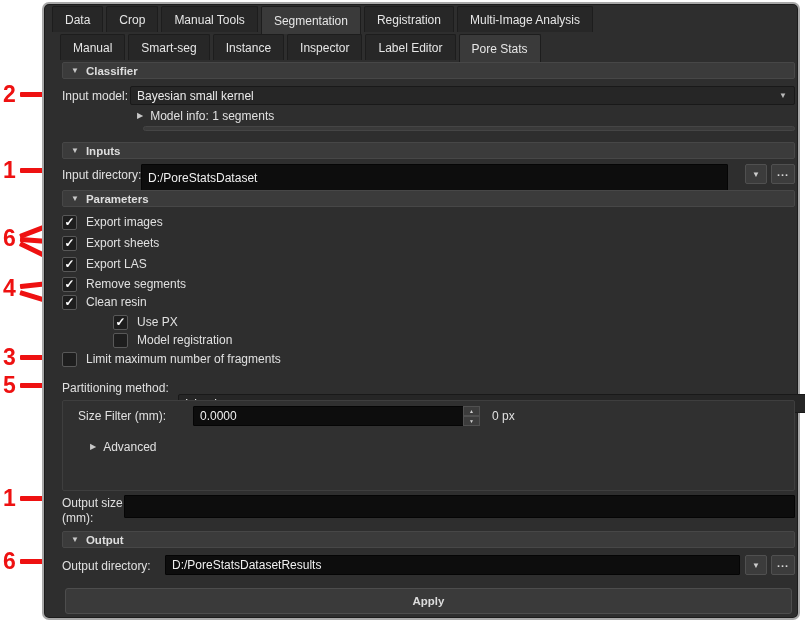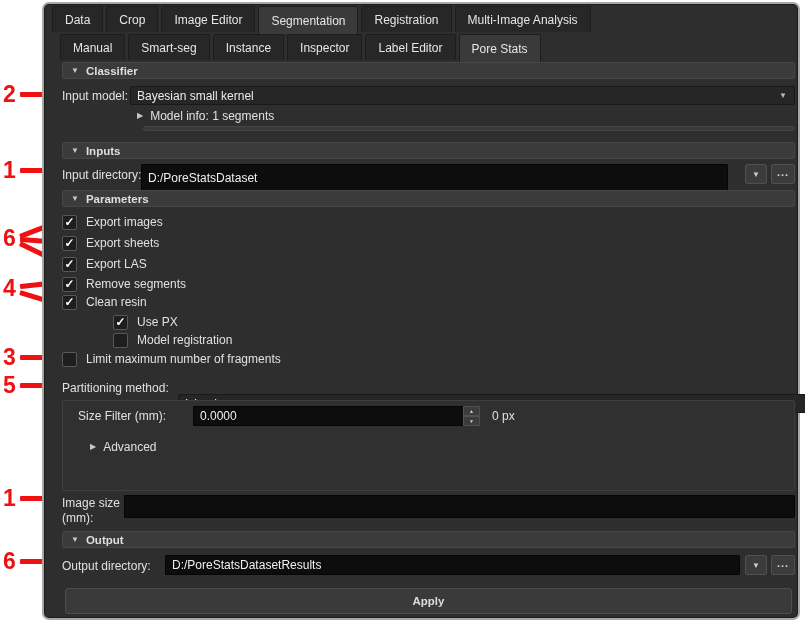--- a/index.html
+++ b/index.html
@@ -112,21 +112,21 @@
   <div class="ln" style="left:20px;top:496px;width:40px"></div>
 
   <span class="num" style="top:551px">6</span>
   <div class="ln" style="left:20px;top:559px;width:40px"></div>
 
   <div class="panel">
 
     <div class="tabrow" style="left:8px;top:2px">
       <div class="tab">Data</div>
       <div class="tab">Crop</div>
-      <div class="tab">Image Editor</div>
+      <div class="tab">Manual Tools</div>
       <div class="tab sel">Segmentation</div>
       <div class="tab">Registration</div>
       <div class="tab">Multi-Image Analysis</div>
     </div>
 
     <div class="tabrow" style="left:16px;top:30px">
       <div class="tab">Manual</div>
       <div class="tab">Smart-seg</div>
       <div class="tab">Instance</div>
       <div class="tab">Inspector</div>
@@ -225,21 +225,21 @@
           <span>▼</span>
         </div>
     </div>
     <span class="lbl" style="left:448px;top:405px">0 px</span>
 
     <div class="collapser" style="left:46px;top:436px">
       <span class="tri">▶</span>
       <span>Advanced</span>
     </div>
 
-    <span class="lbl" style="left:18px;top:492px">Image size</span>
+    <span class="lbl" style="left:18px;top:492px">Output size</span>
     <span class="lbl" style="left:18px;top:507px">(mm):</span>
     <div class="tfield" style="left:80px;top:491px;width:671px;height:23px">
       <span></span>
     </div>
 
     <div class="hdr" style="top:527px">
       <span class="tri">▼</span>
       <span>Output</span>
     </div>
 

